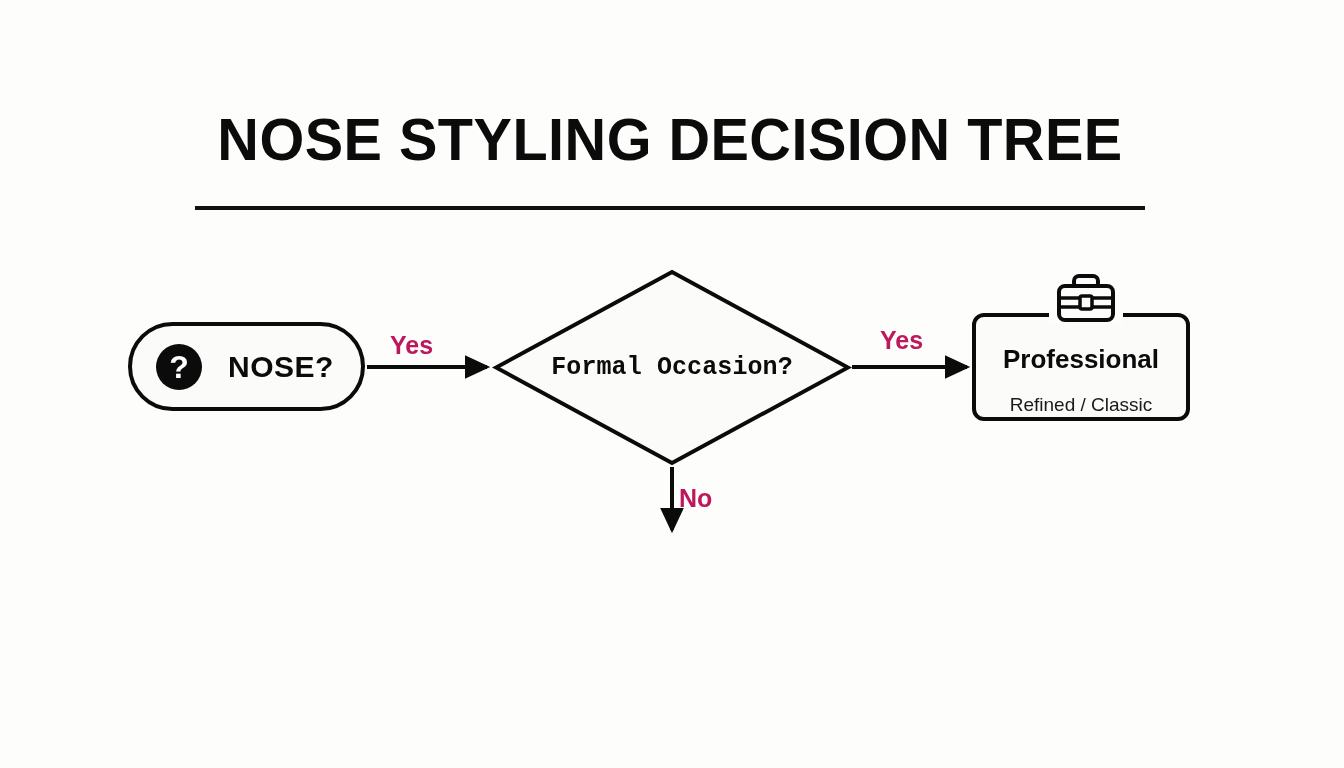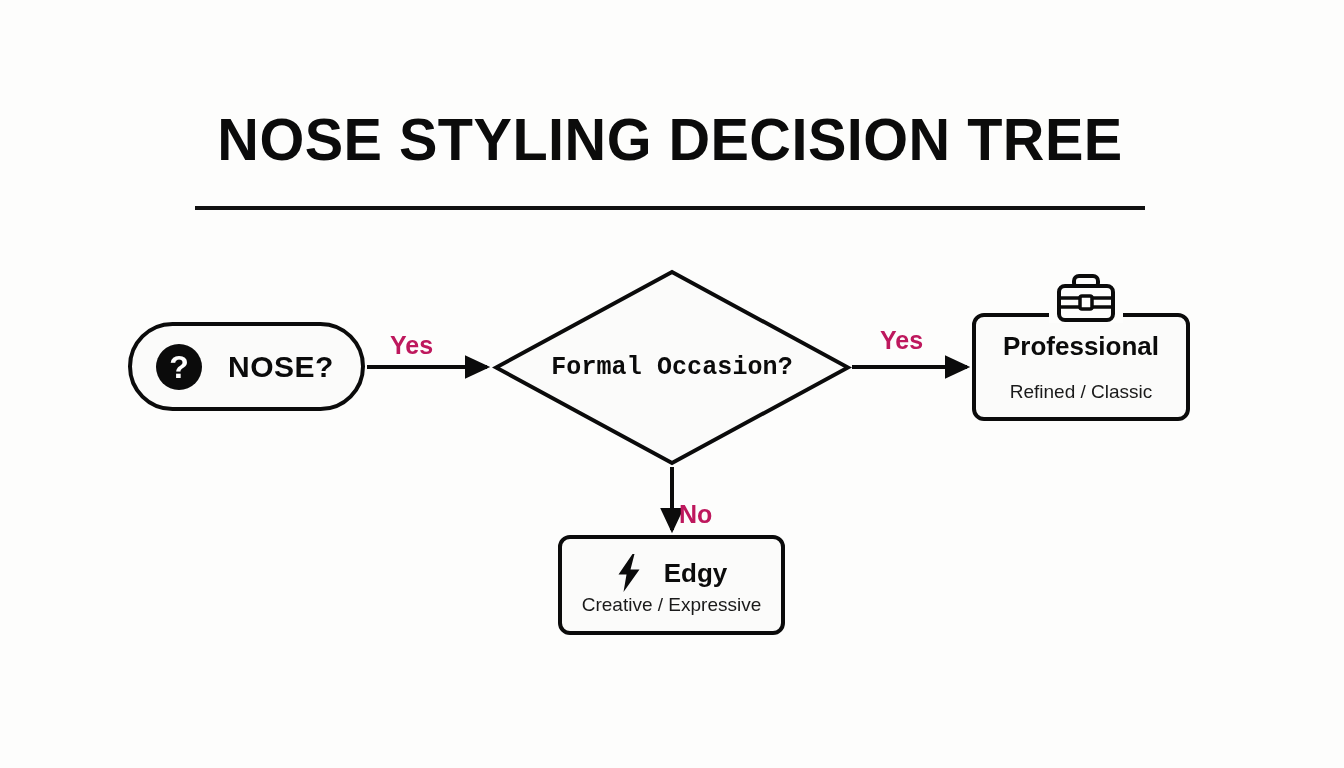--- a/index.html
+++ b/index.html
@@ -145,20 +145,21 @@
     display: flex;
     flex-direction: column;
     align-items: center;
     justify-content: center;
   }
   #professional-node {
     left: 972px;
     top: 313px;
     width: 218px;
     height: 108px;
+    justify-content: flex-end;
   }
   #edgy-node {
     left: 558px;
     top: 535px;
     width: 227px;
     height: 100px;
   }
   .outcome-head {
     display: flex;
     align-items: center;
@@ -205,21 +206,21 @@
   .edge-label {
     position: absolute;
     font-family: "Liberation Sans", sans-serif;
     font-weight: bold;
     font-size: 25px;
     color: #be185d;
     white-space: nowrap;
   }
   #edge-label-yes1 { left: 390px; top: 331px; }
   #edge-label-yes2 { left: 880px; top: 326px; }
-  #edge-label-no   { left: 679px; top: 500px; }
+  #edge-label-no   { left: 679px; top: 484px; }
 </style>
 </head>
 <body>
 
 <div id="canvas">
 
   <div id="title-block">
     <h1 id="page-title">NOSE STYLING DECISION TREE</h1>
     <div id="title-rule"></div>
   </div>
@@ -256,27 +257,18 @@
   </div>
 
   <svg id="briefcase-icon" viewBox="0 0 62 50" width="62" height="50">
     <rect x="19" y="3" width="24" height="12" rx="5" ry="5" fill="none" stroke="#0b0b0b" stroke-width="4"></rect>
     <rect x="4" y="13" width="54" height="34" rx="6" ry="6" fill="#fdfdfc" stroke="#0b0b0b" stroke-width="4"></rect>
     <line x1="4" y1="25" x2="58" y2="25" stroke="#0b0b0b" stroke-width="3.5"></line>
     <line x1="4" y1="34" x2="58" y2="34" stroke="#0b0b0b" stroke-width="3.5"></line>
     <rect x="25" y="23" width="12" height="13" rx="2" ry="2" fill="#fdfdfc" stroke="#0b0b0b" stroke-width="3.5"></rect>
   </svg>
 
-  <div id="edgy-node" class="outcome-box">
-    <div class="outcome-head">
-      <svg id="bolt-icon" viewBox="0 0 26 38" width="26" height="38">
-        <path d="M16.5 0 L2.5 20.5 L10.5 20.5 L7.5 38 L23.5 15.5 L14.5 15.5 L18.5 0 Z" fill="#0b0b0b"></path>
-      </svg>
-      <div id="edgy-title" class="node-title">Edgy</div>
-    </div>
-    <div id="edgy-sub" class="node-sub">Creative / Expressive</div>
-  </div>
 
   <div id="edge-label-yes1" class="edge-label">Yes</div>
   <div id="edge-label-yes2" class="edge-label">Yes</div>
   <div id="edge-label-no" class="edge-label">No</div>
 
 </div>
 
 </body></html>

